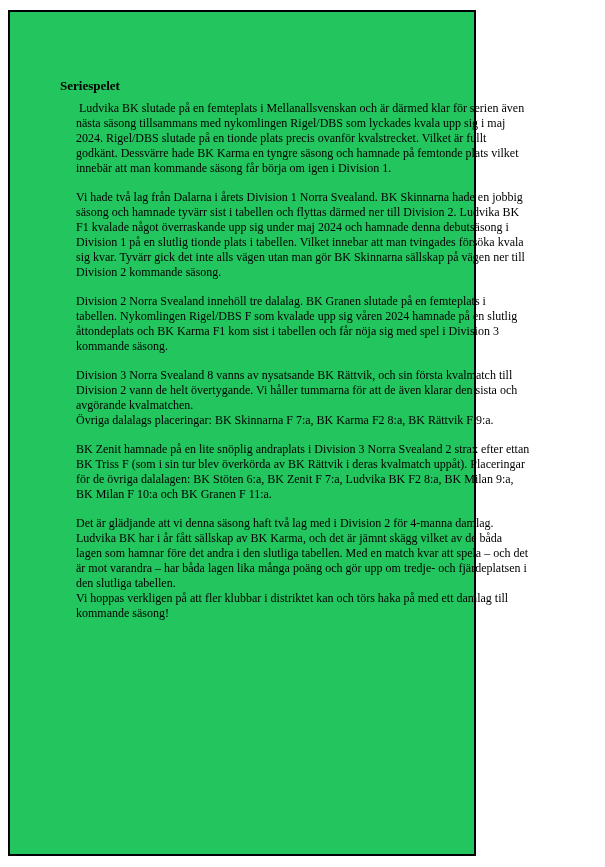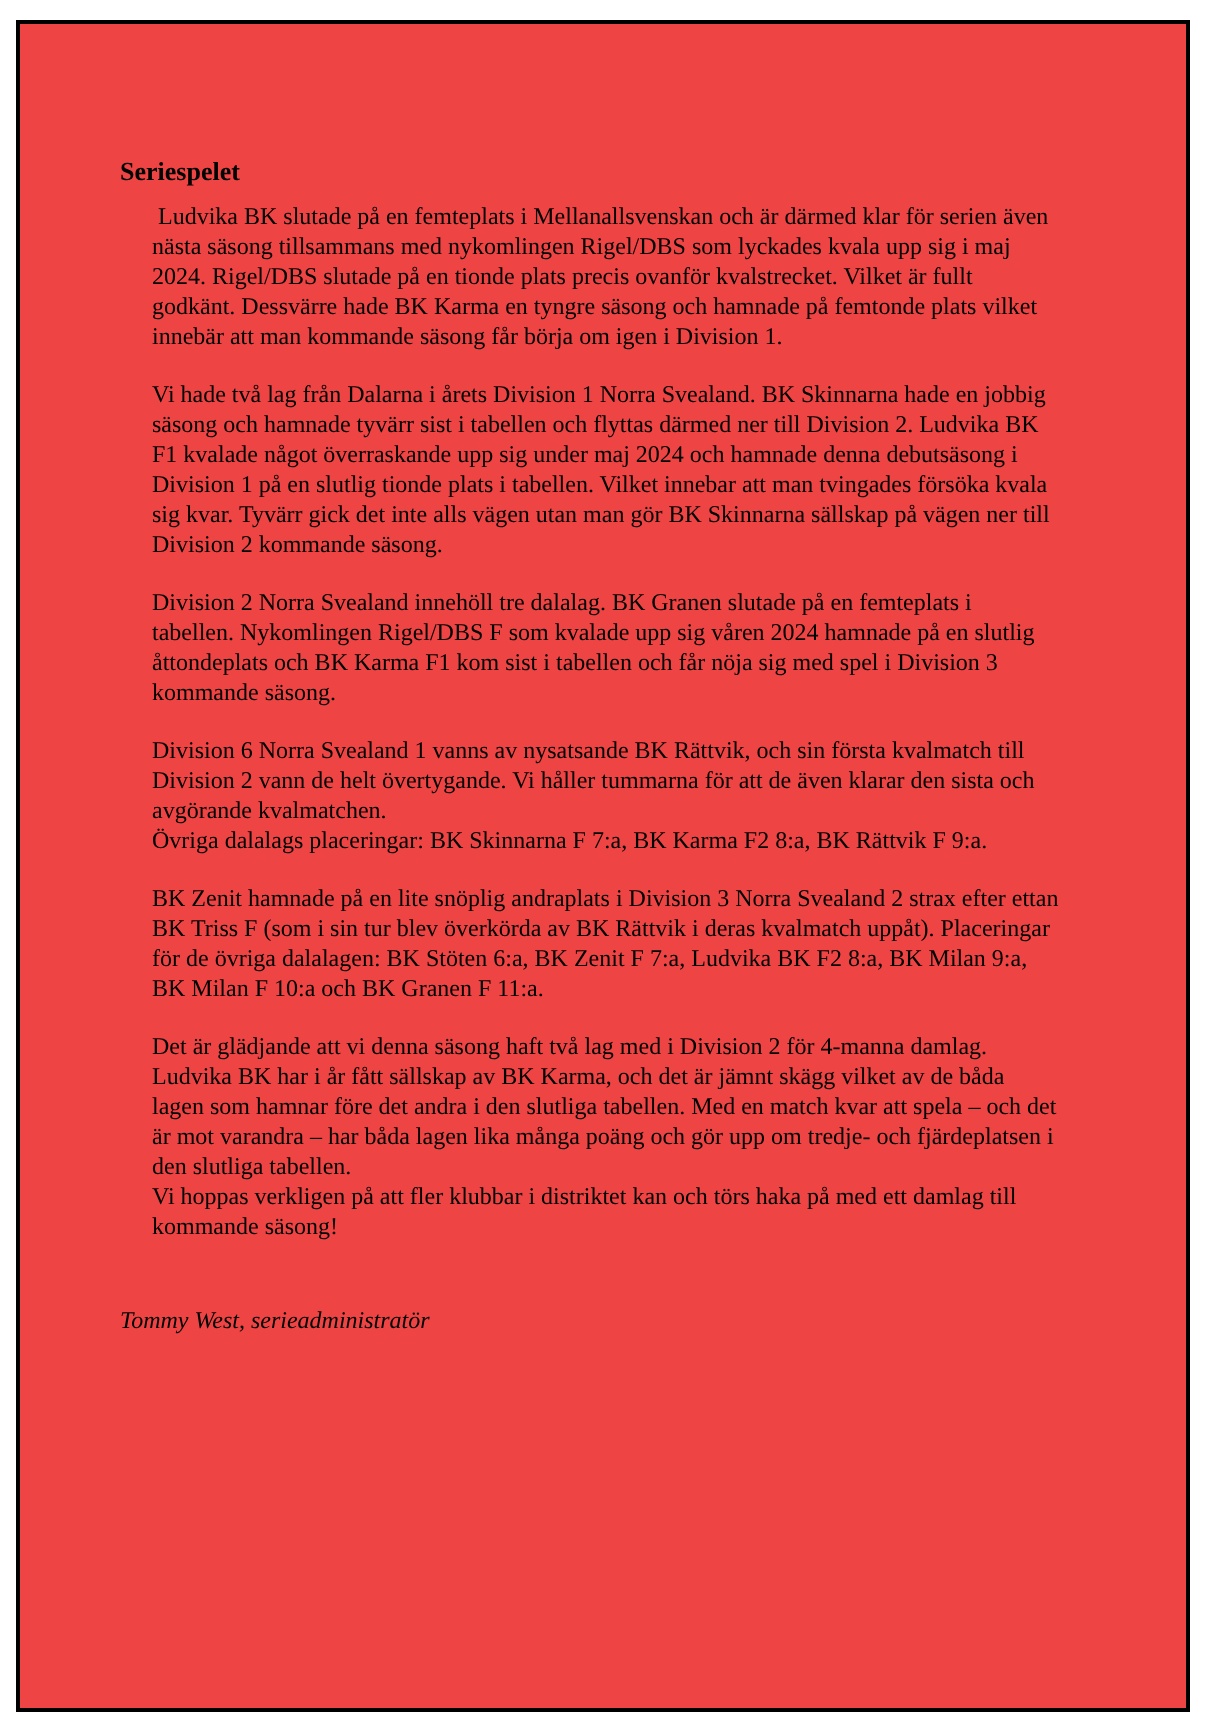--- a/index.html
+++ b/index.html
@@ -11,25 +11,25 @@
     width: 605px;
     height: 867px;
     position: relative;
     font-family: "Liberation Serif", serif;
     color: #000000;
   }
   .sheet {
     position: absolute;
     left: 8px;
     top: 10px;
-    width: 587px;
+    width: 468px;
     height: 846px;
     border: 2px solid #000000;
     box-sizing: border-box;
-    background: #ef4444;
+    background: #22c55e;
   }
   .content {
     position: absolute;
     left: 50px;   
     top: 66px;    
     width: 510px;
   }
   .doc-heading {
     font-size: 13px;
     line-height: 15px;
@@ -65,30 +65,29 @@
     <p class="para">Vi hade två lag från Dalarna i årets Division 1 Norra Svealand. BK Skinnarna hade en jobbig
 säsong och hamnade tyvärr sist i tabellen och flyttas därmed ner till Division 2. Ludvika BK
 F1 kvalade något överraskande upp sig under maj 2024 och hamnade denna debutsäsong i
 Division 1 på en slutlig tionde plats i tabellen. Vilket innebar att man tvingades försöka kvala
 sig kvar. Tyvärr gick det inte alls vägen utan man gör BK Skinnarna sällskap på vägen ner till
 Division 2 kommande säsong.</p>
     <p class="para">Division 2 Norra Svealand innehöll tre dalalag. BK Granen slutade på en femteplats i
 tabellen. Nykomlingen Rigel/DBS F som kvalade upp sig våren 2024 hamnade på en slutlig
 åttondeplats och BK Karma F1 kom sist i tabellen och får nöja sig med spel i Division 3
 kommande säsong.</p>
-    <p class="para">Division 6 Norra Svealand 1 vanns av nysatsande BK Rättvik, och sin första kvalmatch till
+    <p class="para">Division 3 Norra Svealand 8 vanns av nysatsande BK Rättvik, och sin första kvalmatch till
 Division 2 vann de helt övertygande. Vi håller tummarna för att de även klarar den sista och
 avgörande kvalmatchen.
 Övriga dalalags placeringar: BK Skinnarna F 7:a, BK Karma F2 8:a, BK Rättvik F 9:a.</p>
     <p class="para">BK Zenit hamnade på en lite snöplig andraplats i Division 3 Norra Svealand 2 strax efter ettan
 BK Triss F (som i sin tur blev överkörda av BK Rättvik i deras kvalmatch uppåt). Placeringar
 för de övriga dalalagen: BK Stöten 6:a, BK Zenit F 7:a, Ludvika BK F2 8:a, BK Milan 9:a,
 BK Milan F 10:a och BK Granen F 11:a.</p>
     <p class="para">Det är glädjande att vi denna säsong haft två lag med i Division 2 för 4-manna damlag.
 Ludvika BK har i år fått sällskap av BK Karma, och det är jämnt skägg vilket av de båda
 lagen som hamnar före det andra i den slutliga tabellen. Med en match kvar att spela – och det
 är mot varandra – har båda lagen lika många poäng och gör upp om tredje- och fjärdeplatsen i
 den slutliga tabellen.
 Vi hoppas verkligen på att fler klubbar i distriktet kan och törs haka på med ett damlag till
 kommande säsong!</p>
-    <p class="signature">Tommy West, serieadministratör</p>
   </div>
 </div>
 
 </body></html>

